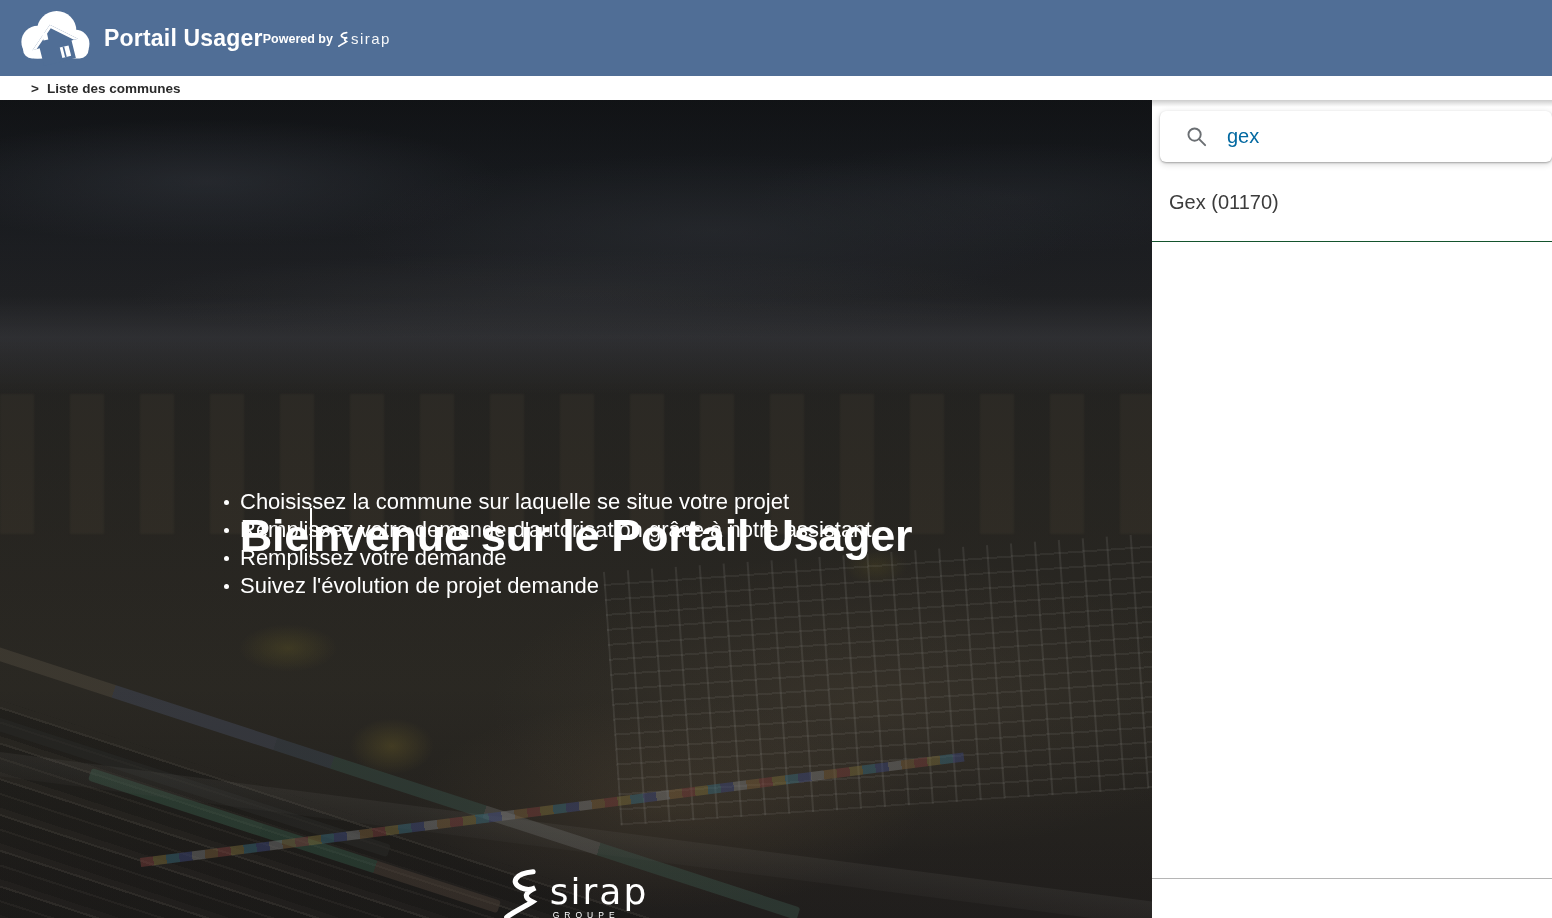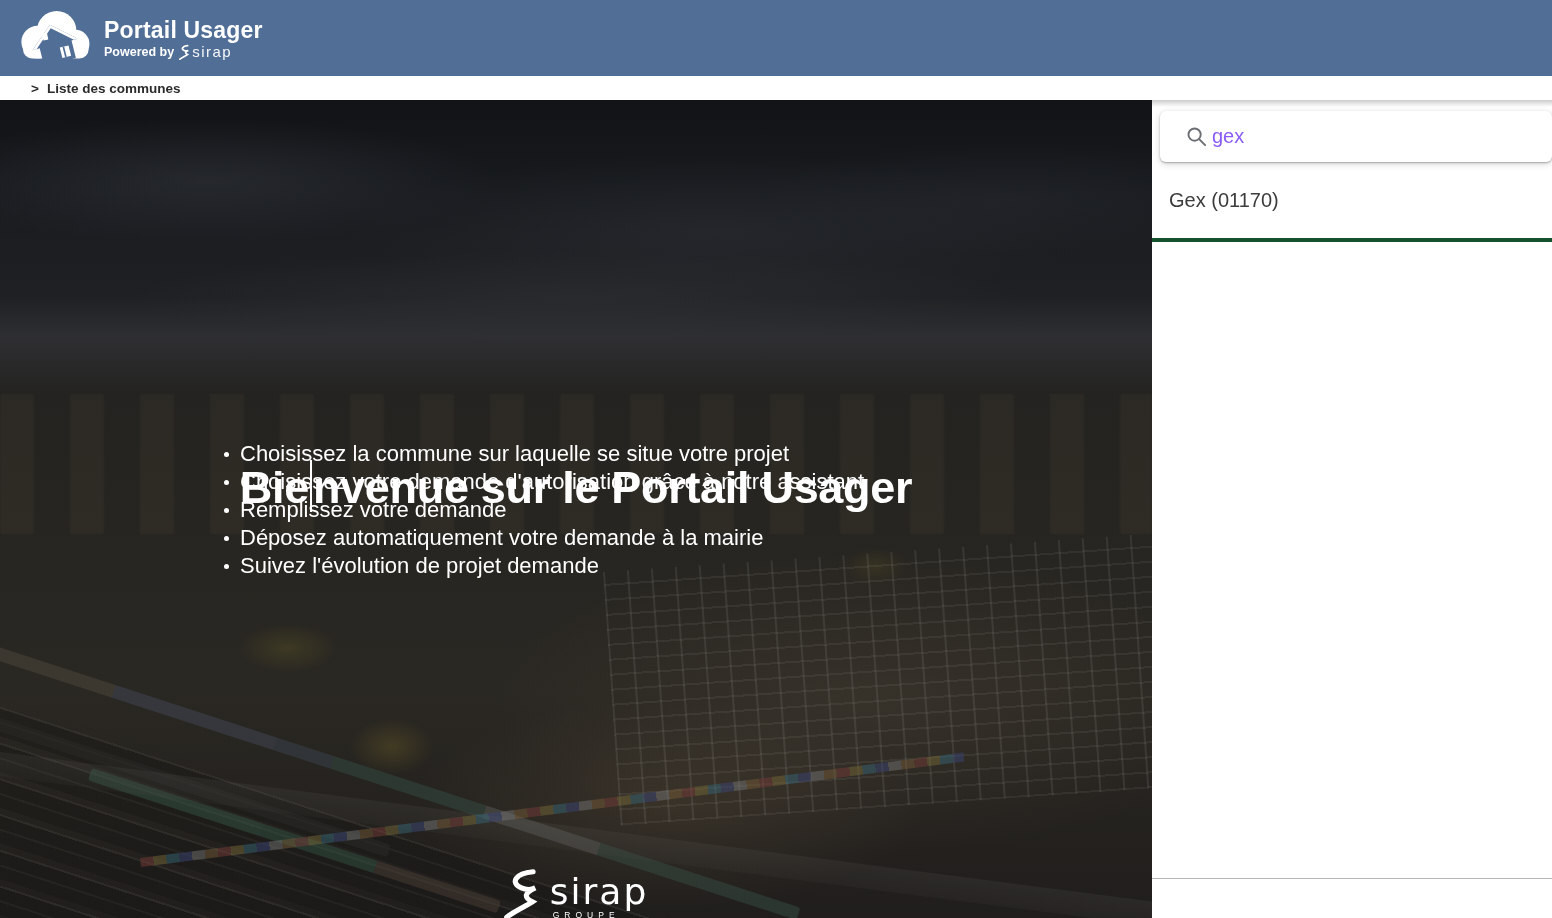--- a/index.html
+++ b/index.html
@@ -3,21 +3,21 @@
 <meta charset="utf-8">
 <style>
   * { margin:0; padding:0; box-sizing:border-box; }
   html,body { width:1552px; height:918px; }
   body { font-family:"Liberation Sans", sans-serif; background:#fff; overflow:hidden; }
   .page { position:relative; width:1552px; height:918px; overflow:hidden; background:#fff; }
 
   
   .app-header { height:76px; background:#506e96; display:flex; align-items:center; padding-left:14px; }
   .app-logo { width:82px; height:64px; flex:none; }
-  .head-text { margin-left:8px; display:flex; flex-direction:column; }
+  .head-text { margin-left:8px; display:flex; flex-direction:row; }
   .app-title { color:#fff; font-size:23px; font-weight:bold; letter-spacing:.2px; line-height:26px; }
   .powered-row { display:flex; align-items:center; margin-top:1px; }
   .powered-label { color:#ffffff; font-size:12.5px; font-weight:bold; }
   .powered-swallow { width:13px; height:16px; margin-left:5px; }
   .powered-brand { color:rgba(255,255,255,.95); font-size:15px; letter-spacing:1.5px; font-weight:400; line-height:14px; }
 
   
   .breadcrumb-bar { height:24px; background:#fff; display:flex; align-items:center; }
   .crumb-sep { margin-left:31px; font-size:13.5px; font-weight:bold; color:#2b2b2b; }
   .crumb-link { margin-left:8px; font-size:13.5px; font-weight:bold; color:#2b2b2b; cursor:pointer; text-decoration:none; }
@@ -55,21 +55,21 @@
   .ph-train2 { left:-18px; top:612px; width:430px; opacity:.6; background:#2e2f2c; }
   .ph-train3 { left:92px; top:668px; width:430px; opacity:.55;
     background:linear-gradient(90deg,#3c5f4c 0 180px,#365a48 180px 300px,#51443a 300px 430px); }
   .ph-road { left:0; top:652px; width:120%; height:24px; transform:rotate(7.4deg); transform-origin:0 0; opacity:.7;
     background:linear-gradient(180deg, rgba(120,118,112,.22), rgba(90,88,84,.18)); }
   .ph-fence { left:140px; top:758px; width:830px; height:9px; transform:rotate(-7.3deg); transform-origin:0 0; opacity:.5;
     background:repeating-linear-gradient(90deg,#8a4440 0 13px,#8a7a40 13px 26px,#40788a 26px 39px,#44508a 39px 52px,#888888 52px 65px,#8a6a40 65px 78px); }
   .ph-overlay { inset:0; background:linear-gradient(180deg, rgba(8,9,11,.25), rgba(8,9,11,.16)); }
 
   
-  .hero-content { position:absolute; inset:0; z-index:2; }
+  .hero-content { position:absolute; inset:0; z-index:2;margin-top:48px; }
   .hero-title { position:absolute; top:360px; left:0; width:100%; text-align:center;
     color:#fff; font-size:45px; font-weight:bold; letter-spacing:-.3px; line-height:52px; white-space:nowrap; }
   .caret { display:inline-block; width:2px; height:52px; background:#fff; margin:0 1px; vertical-align:-9px; }
   .hero-list { position:absolute; top:340px; left:50%; transform:translateX(-50%); width:706px; list-style:none; }
   .hero-list li { position:relative; padding-left:17px; color:#fff; font-size:22px; line-height:28px; white-space:nowrap; }
   .hero-list li::before { content:''; position:absolute; left:1px; top:12px; width:5px; height:5px; border-radius:50%; background:#fff; }
 
   
   .hero-brand { position:absolute; bottom:-2px; left:50%; transform:translateX(-50%); z-index:2;
     display:flex; align-items:flex-end; }
@@ -79,24 +79,24 @@
   .brand-sub { color:#fff; font-size:8.5px; letter-spacing:5px; margin-top:2px; margin-left:3px; }
 
   
   .sidebar { position:relative; flex:1; background:#fff; }
   .sidebar::before { content:''; position:absolute; top:0; left:0; right:0; height:7px;
     background:linear-gradient(180deg, rgba(0,0,0,.20), rgba(0,0,0,0)); }
   .search-box { position:absolute; left:8px; right:0; top:11px; height:51px; background:#fff;
     border-radius:6px; box-shadow:0 1px 2px rgba(0,0,0,.28), 0 2px 7px rgba(0,0,0,.16);
     display:flex; align-items:center; z-index:3; }
   .search-icon { width:23px; height:23px; margin-left:25px; flex:none; }
-  .search-input { flex:1; margin-left:4px; border:none; outline:none; background:transparent;
-    font-family:"Liberation Sans", sans-serif; font-size:20px; color:#8b5cf6; }
+  .search-input { flex:1; margin-left:19px; border:none; outline:none; background:transparent;
+    font-family:"Liberation Sans", sans-serif; font-size:20px; color:#0369a1; }
   .result-item { position:absolute; top:63px; left:0; right:0; height:79px; display:flex; align-items:center;
-    padding-left:17px; border-bottom:4px solid #14532d; cursor:pointer;
+    padding-left:17px; border-bottom:1px solid #14532d; cursor:pointer;
     font-size:20px; color:#3c3c3c; }
   .list-end-rule { position:absolute; top:778px; left:0; right:0; border-top:1px solid #b5b5b5; }
 </style>
 </head>
 <body>
 
 <div class="page">
 
   <header class="app-header">
     <svg class="app-logo" viewBox="0 0 100 78" aria-hidden="true">
@@ -139,23 +139,22 @@
       <div class="ph ph-train ph-train2"></div>
       <div class="ph ph-train ph-train3"></div>
       <div class="ph ph-road"></div>
       <div class="ph ph-fence"></div>
       <div class="ph ph-overlay"></div>
 
       <div class="hero-content">
         <h1 class="hero-title"><span>Bie</span><span class="caret"></span><span>nvenue sur le Portail Usager</span></h1>
         <ul class="hero-list">
           <li>Choisissez la commune sur laquelle se situe votre projet</li>
-          <li>Choisissez votre demande d'autorisation grâce à notre assistant</li>
+          <li>Remplissez votre demande d'autorisation grâce à notre assistant</li>
           <li>Remplissez votre demande</li>
-          <li>Déposez automatiquement votre demande à la mairie</li>
           <li>Suivez l'évolution de projet demande</li>
         </ul>
         <div class="hero-brand">
           <svg class="brand-swallow" viewBox="0 0 60 70" aria-hidden="true">
             <path d="M40 6 C16 8 8 21 24 28 C31 31 39 30 43 28 C28 35 27 41 39 47 C30 53 16 59 4 68" fill="none" stroke="#ffffff" stroke-width="7" stroke-linecap="round"></path>
           </svg>
           <div class="brand-textcol">
             <span class="brand-word">sirap</span>
             <span class="brand-sub">GROUPE</span>
           </div>

